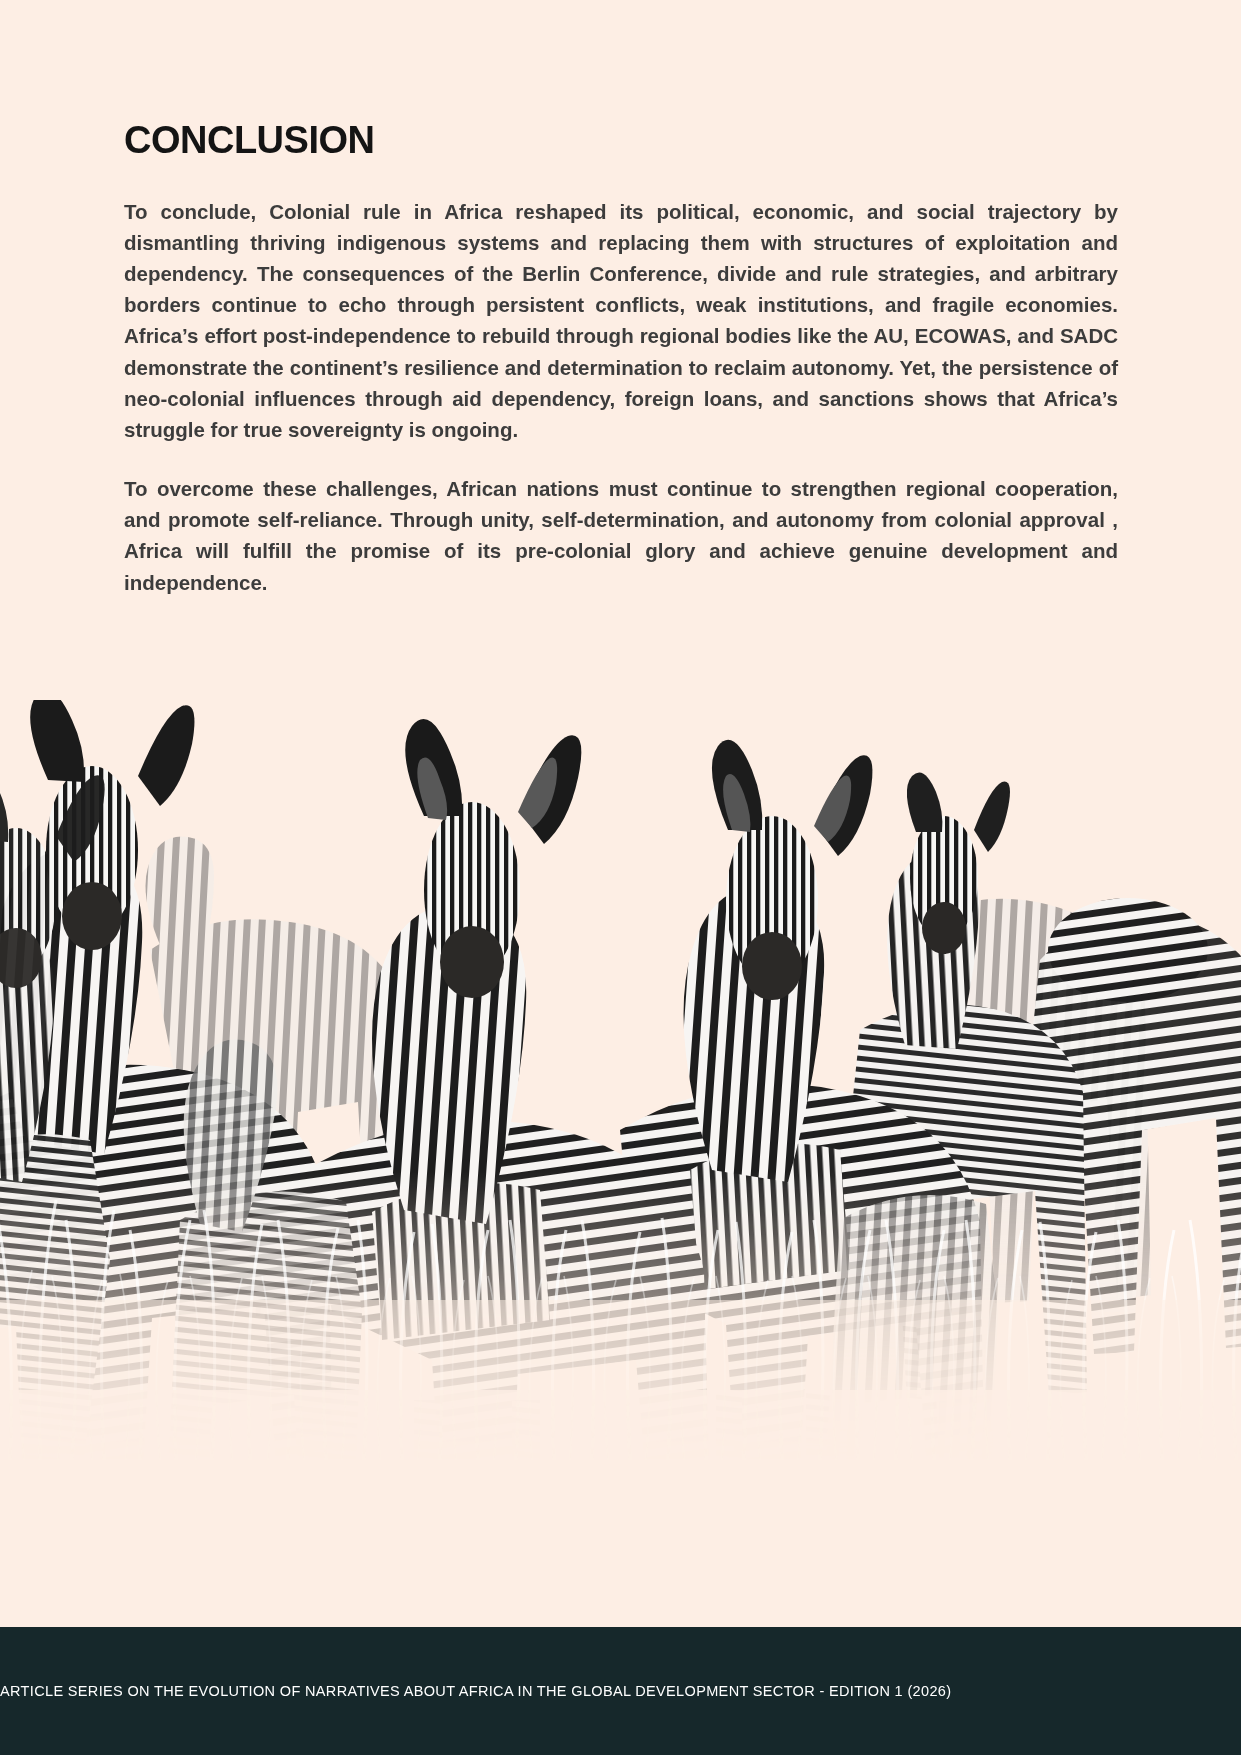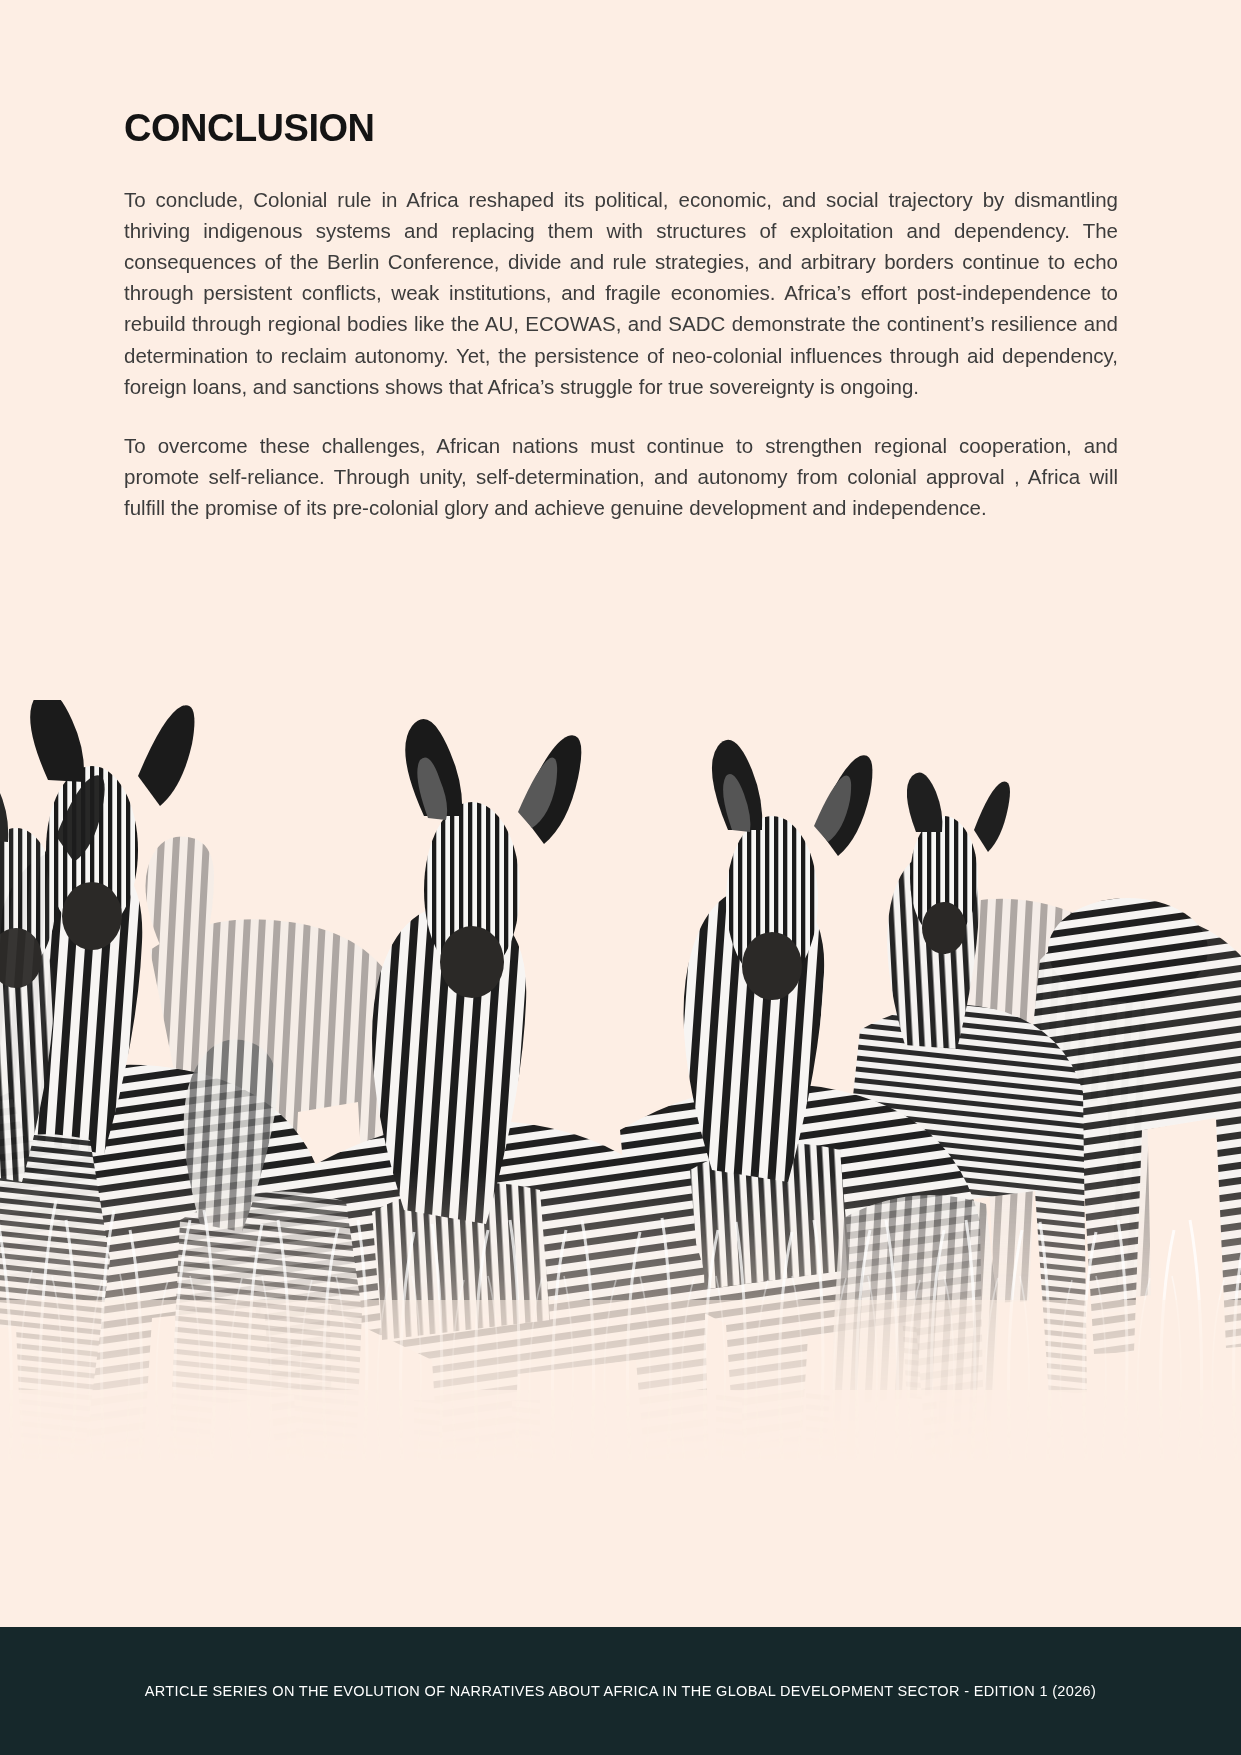--- a/index.html
+++ b/index.html
@@ -29,31 +29,31 @@
     top: 108px;
     width: 994px;
     z-index: 5;
   }
 
   .page-title {
     font-size: 38px;
     font-weight: 700;
     letter-spacing: -0.5px;
     color: #141414;
-    margin: 0 0 34px 0;
+    margin: 12px 0 34px 0;
     line-height: 1.1;
   }
 
   .body-para {
     font-size: 20.5px;
     line-height: 1.52;
     color: #3c3c3c;
     text-align: justify;
     margin: 0 0 28px 0;
-    font-weight: 400;
+    font-weight: 700;
   }
   .body-para:last-child { margin-bottom: 8px; }
 
   
   .art-band {
     position: absolute;
     left: 0;
     top: 700px;
     width: 1241px;
     height: 760px;
@@ -70,21 +70,20 @@
   .footer-bar {
     position: absolute;
     left: 0;
     bottom: 0;
     width: 1241px;
     height: 128px;
     background: #16282b;
     z-index: 10;
     display: flex;
     align-items: center;
-    justify-content: center;
   }
 
   .footer-text {
     color: #ffffff;
     font-size: 14.5px;
     letter-spacing: 0.35px;
     font-weight: 400;
     text-align: center;
     white-space: nowrap;
   }

